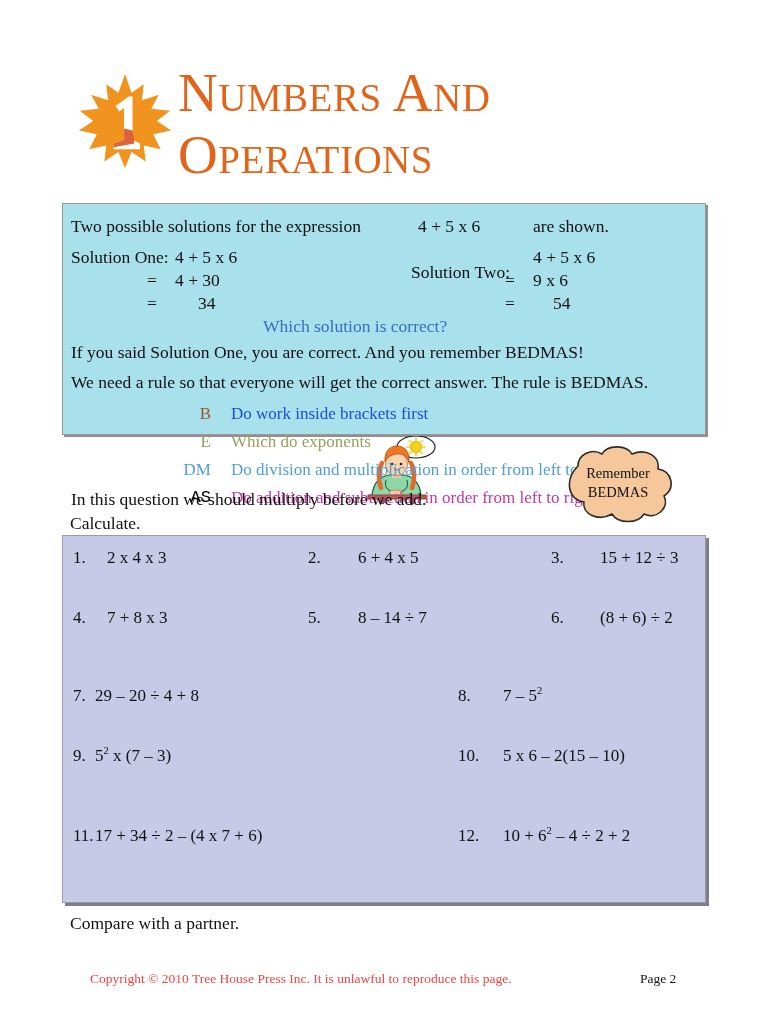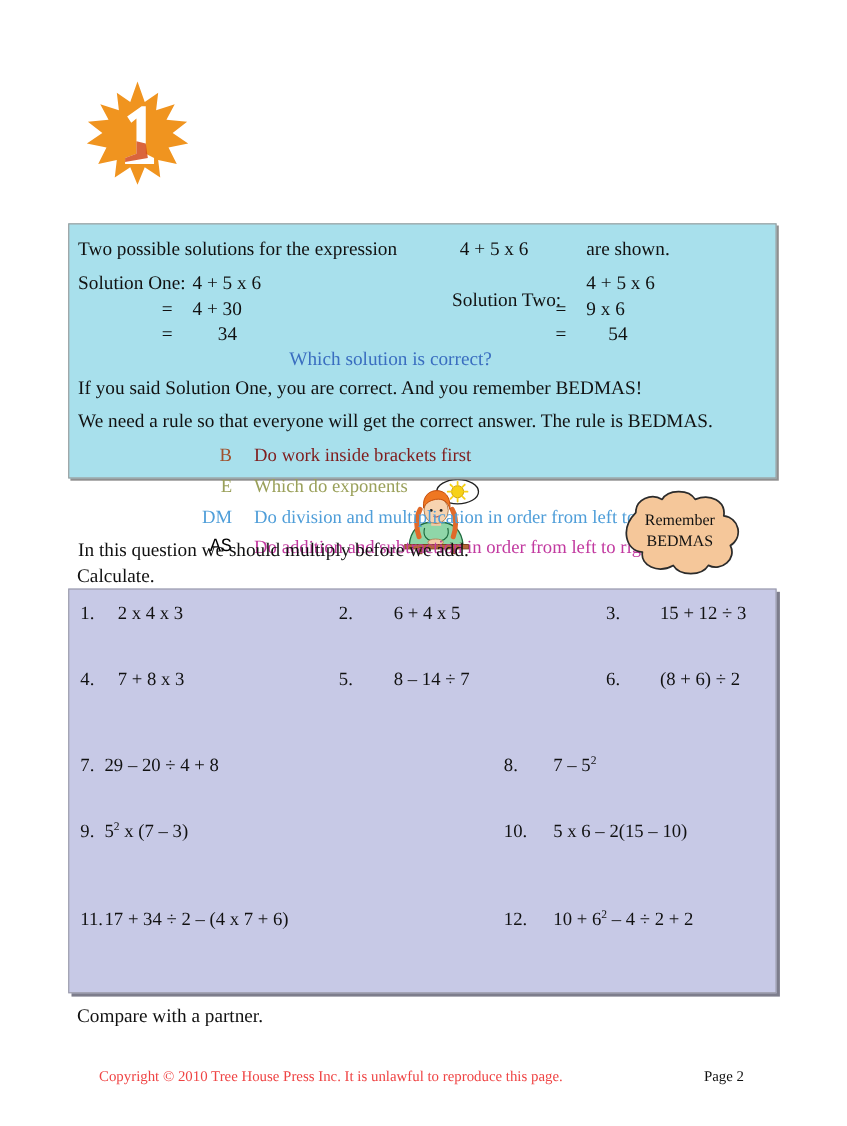--- a/index.html
+++ b/index.html
@@ -95,21 +95,21 @@
     line-height: 20px;
     white-space: nowrap;
   }
   .rule-key {
     position: absolute;
     font-size: 17px;
     white-space: nowrap;
     text-align: right;
   }
   .rk1 { left: 108px; top: 200px; width: 40px; color: #a0522d; }
-  .rt1 { left: 168px; top: 200px; color: #7f1d1d; }
+  .rt1 { left: 168px; top: 200px; color: #1d4ed8; }
   .rk2 { left: 108px; top: 228px; width: 40px; color: #9aa05a; }
   .rt2 { left: 168px; top: 228px; color: #9aa05a; }
   .rk3 { left: 108px; top: 256px; width: 40px; color: #4f9ed9; text-align: right; }
   .rt3 { left: 168px; top: 256px; color: #4f9ed9; }
   .rk4 { left: 108px; top: 284px; width: 40px; color: #000000; font-family: Liberation Mono, monospace; }
   .rt4 { left: 168px; top: 284px; color: #c23aa0; }
 
   
   .in-this { top: 285px; }
 
@@ -206,20 +206,24 @@
     <svg viewBox="0 0 100 104" width="94" height="98" aria-hidden="true">
       <path fill="#f0941f" d="M50 2 L57 22 L70 13 L68 30 L86 24 L78 39 L98 41 L84 52 L99 62
                                L80 66 L88 82 L70 78 L72 95 L57 85 L50 102 L43 85 L28 95 L30 78
                                L12 82 L20 66 L1 62 L16 52 L2 41 L22 39 L14 24 L32 30 L30 13
                                L43 22 Z"></path>
       <path fill="#ffffff" d="M54 26 L40 36 L44 42 L49 38 L49 72 L38 76 L38 82 L66 82 L66 76 L58 72 L58 26 Z"></path>
       <path fill="#d34a1a" d="M49 60 L49 72 L38 76 L38 80 L60 76 L58 62 Z" opacity="0.85"></path>
     </svg>
   </div>
 
+  <div class="title-block">
+    <div class="title-line">Numbers And</div>
+    <div class="title-line">Operations</div>
+  </div>
 </div>
 
 <div class="blue-panel">
 
   <div class="bp-line intro-a">Two possible solutions for the expression</div>
   <div class="bp-line intro-b">4 + 5 x 6</div>
   <div class="bp-line intro-c">are shown.</div>
 
   <div class="bp-line sol1-lbl">Solution One:</div>
   <div class="bp-line sol1-e1">4 + 5 x 6</div>

